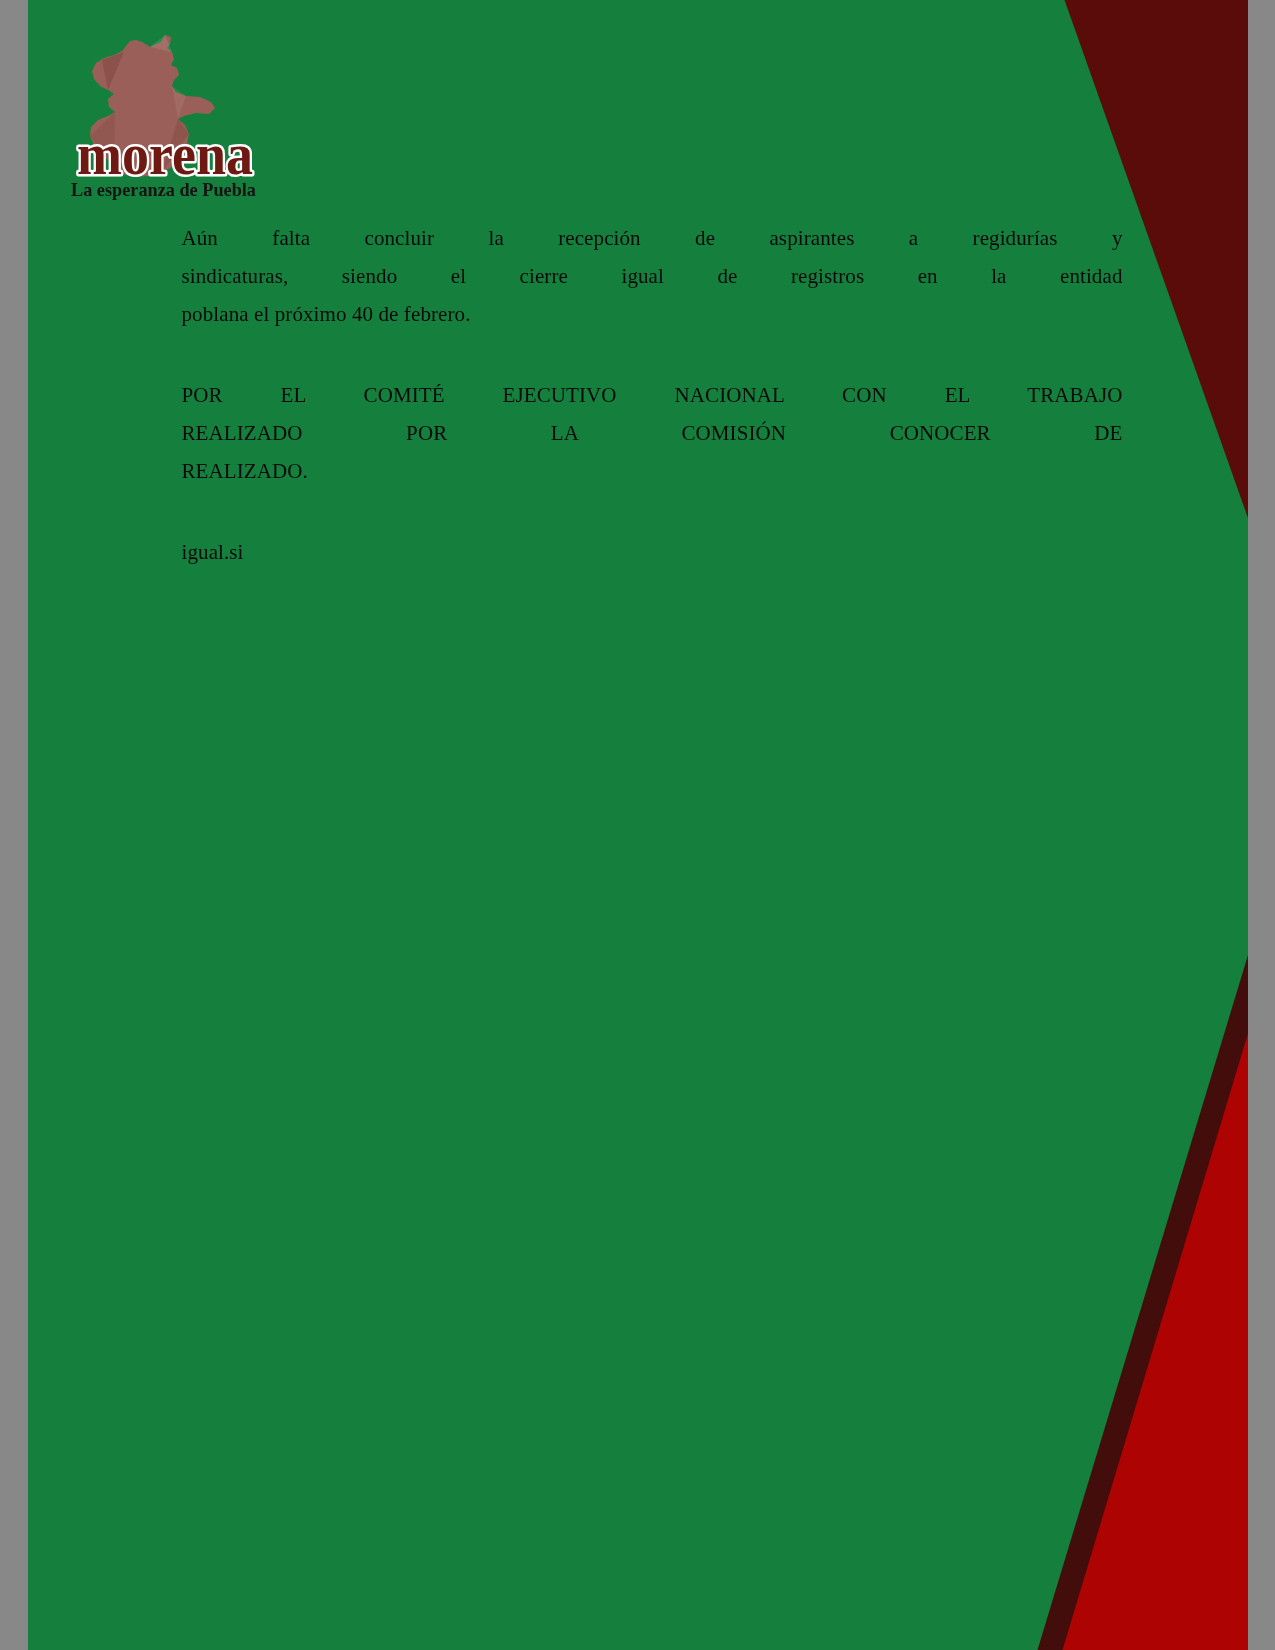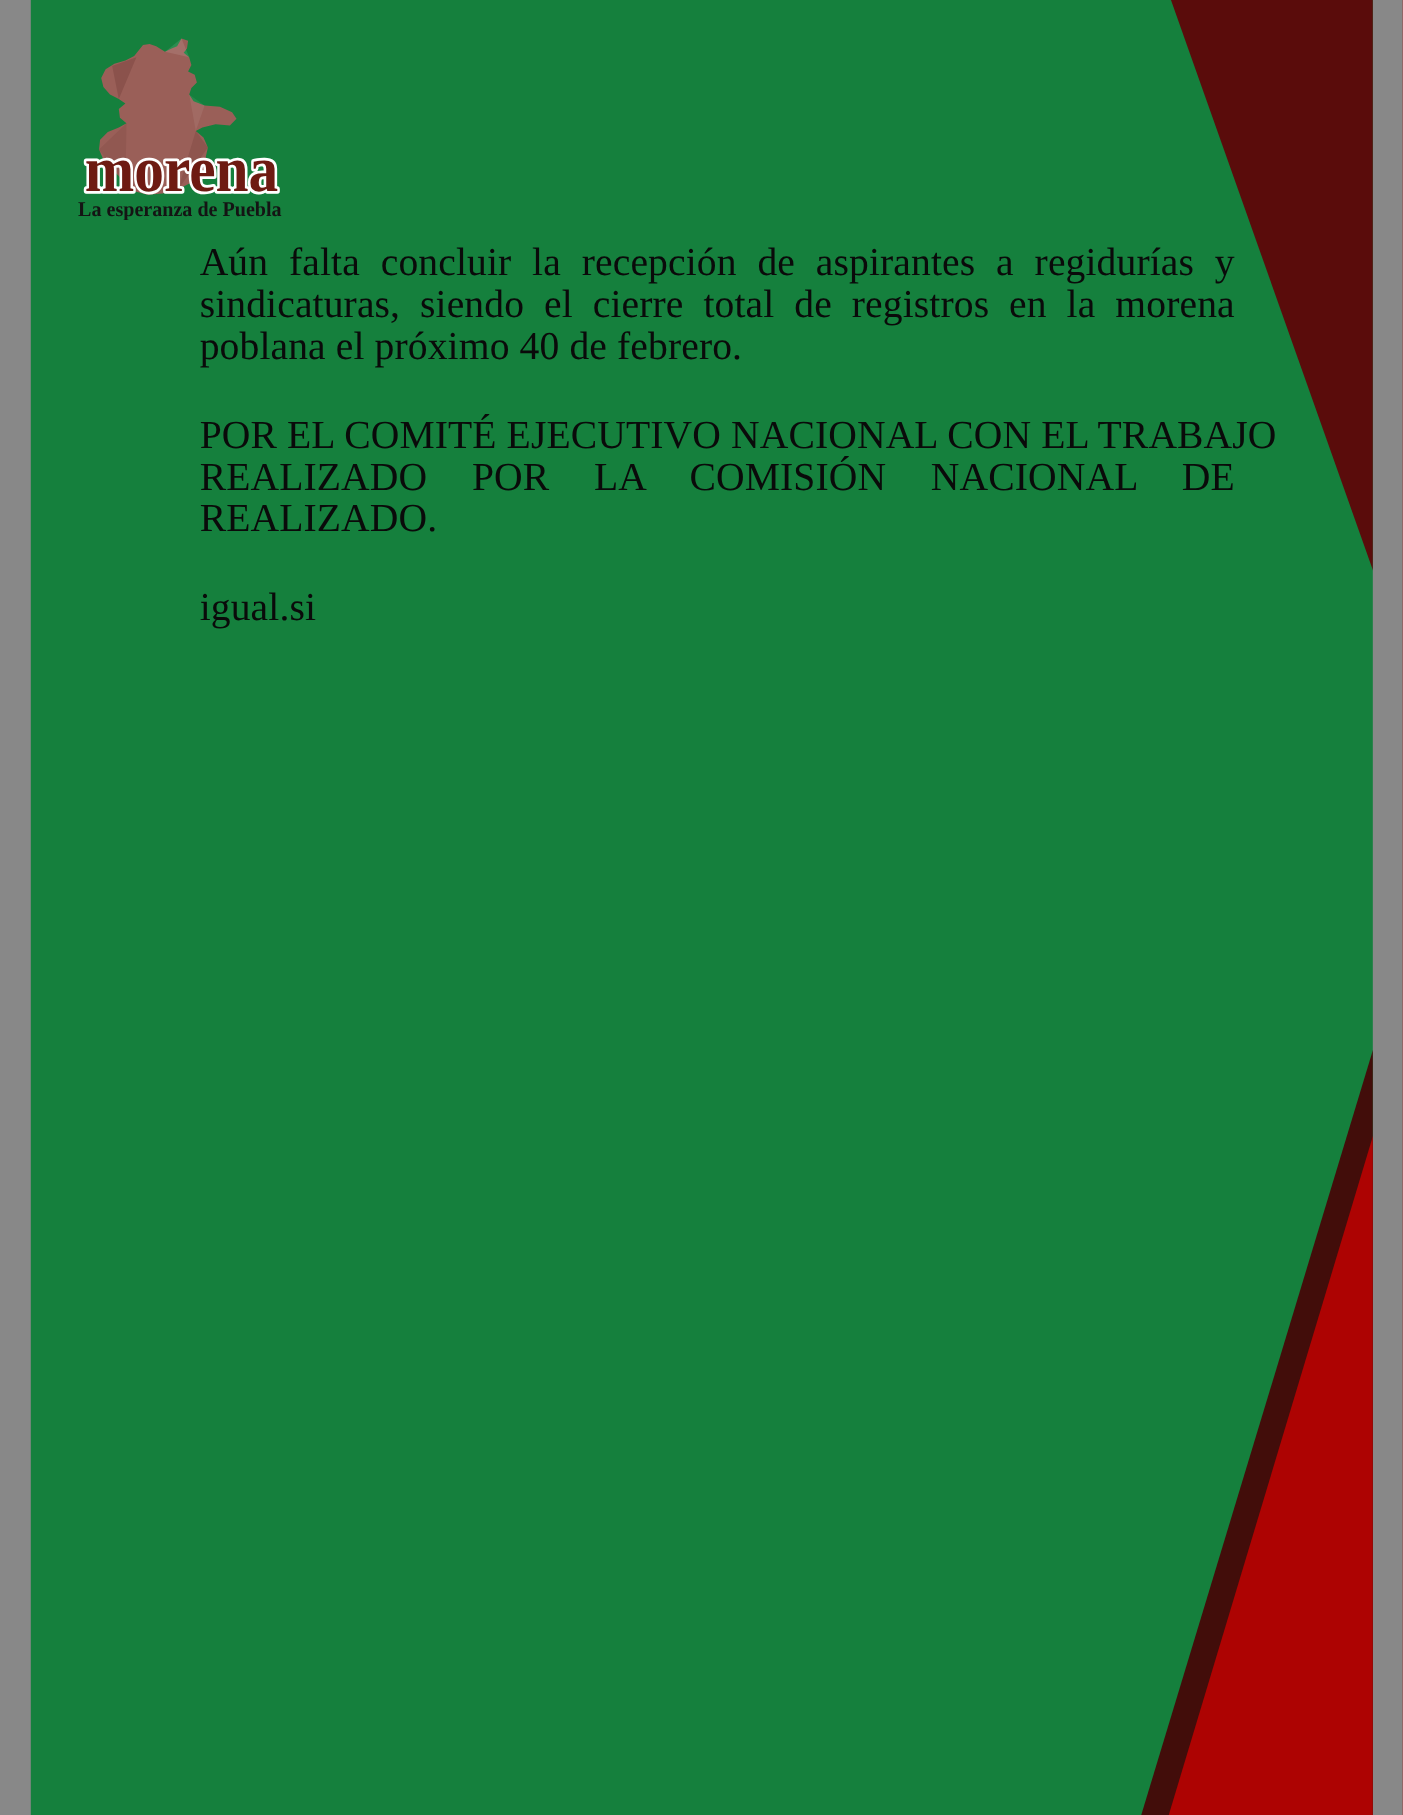--- a/index.html
+++ b/index.html
@@ -17,21 +17,21 @@
   .stripe-bottom-dark{clip-path:polygon(1275px 775px,1010px 1650px,1275px 1650px);}
   .triangle-bottom-red{clip-path:polygon(1275px 852px,1035px 1650px,1275px 1650px);}
 
   
   .logo{position:absolute;left:40px;top:28px;width:210px;height:172px;}
 
   
   .body-text{
     position:absolute;
     left:154px;top:219px;width:941px;
-    font-size:36px;
+    font-size:21px;
     line-height:38px;
     letter-spacing:0.1px;
   }
   .para{margin:0 0 43px 0;}
   .para:last-child{margin-bottom:0;}
   .line{
     text-align:justify;
     text-align-last:justify;
     white-space:nowrap;
   }
@@ -62,26 +62,26 @@
       <polygon points="97,7 104,24 82,19" fill="rgba(255,255,255,0.10)"></polygon>
       <polygon points="104,58 118,68 110,91" fill="rgba(255,255,255,0.07)"></polygon>
     </g>
     <text x="9" y="146" font-size="59" font-weight="bold" textLength="176" lengthAdjust="spacingAndGlyphs" stroke="#ffffff" stroke-width="5" stroke-linejoin="round" paint-order="stroke" style="fill: rgb(110, 26, 18);">morena</text>
     <text x="3" y="168" font-size="19" font-weight="bold" textLength="185" lengthAdjust="spacingAndGlyphs" style="fill: rgb(20, 20, 20);">La esperanza de Puebla</text>
   </svg>
 
   <div class="body-text" style="color: rgb(10, 10, 10);">
       <div class="para">
         <div class="line">Aún falta concluir la recepción de aspirantes a regidurías y</div>
-        <div class="line">sindicaturas, siendo el cierre total de registros en la morena</div>
+        <div class="line">sindicaturas, siendo el cierre igual de registros en la entidad</div>
         <div class="line last">poblana el próximo 40 de febrero.</div>
       </div>
       <div class="para">
         <div class="line">POR EL COMITÉ EJECUTIVO NACIONAL CON EL TRABAJO</div>
-        <div class="line">REALIZADO POR LA COMISIÓN NACIONAL DE</div>
+        <div class="line">REALIZADO POR LA COMISIÓN CONOCER DE</div>
         <div class="line last">REALIZADO.</div>
       </div>
       <div class="para">
         <div class="line last">igual.si</div>
       </div>
     </div>
 
 </div>
 
 </body></html>

